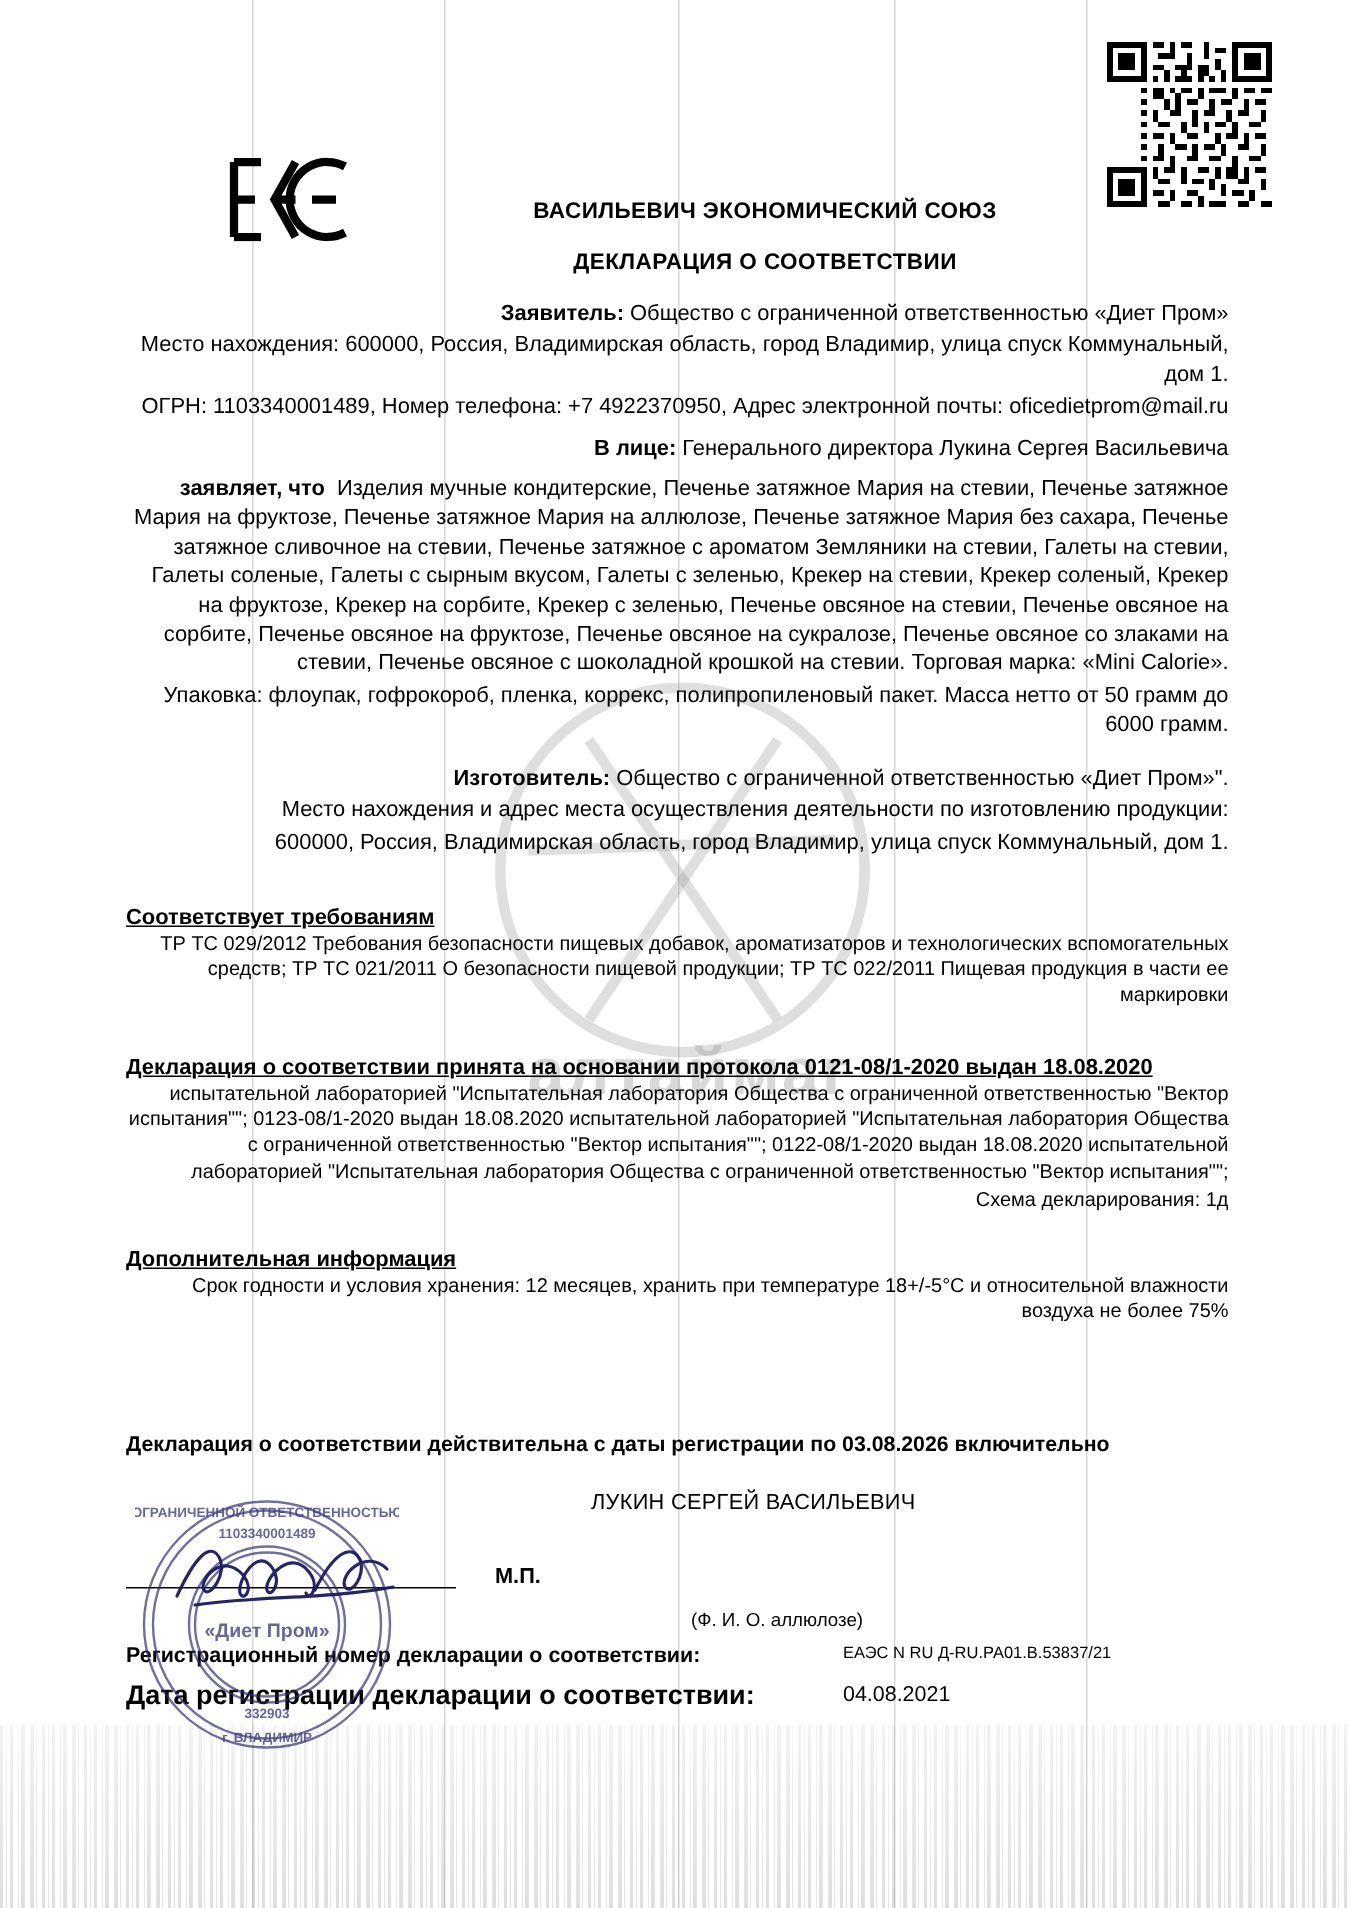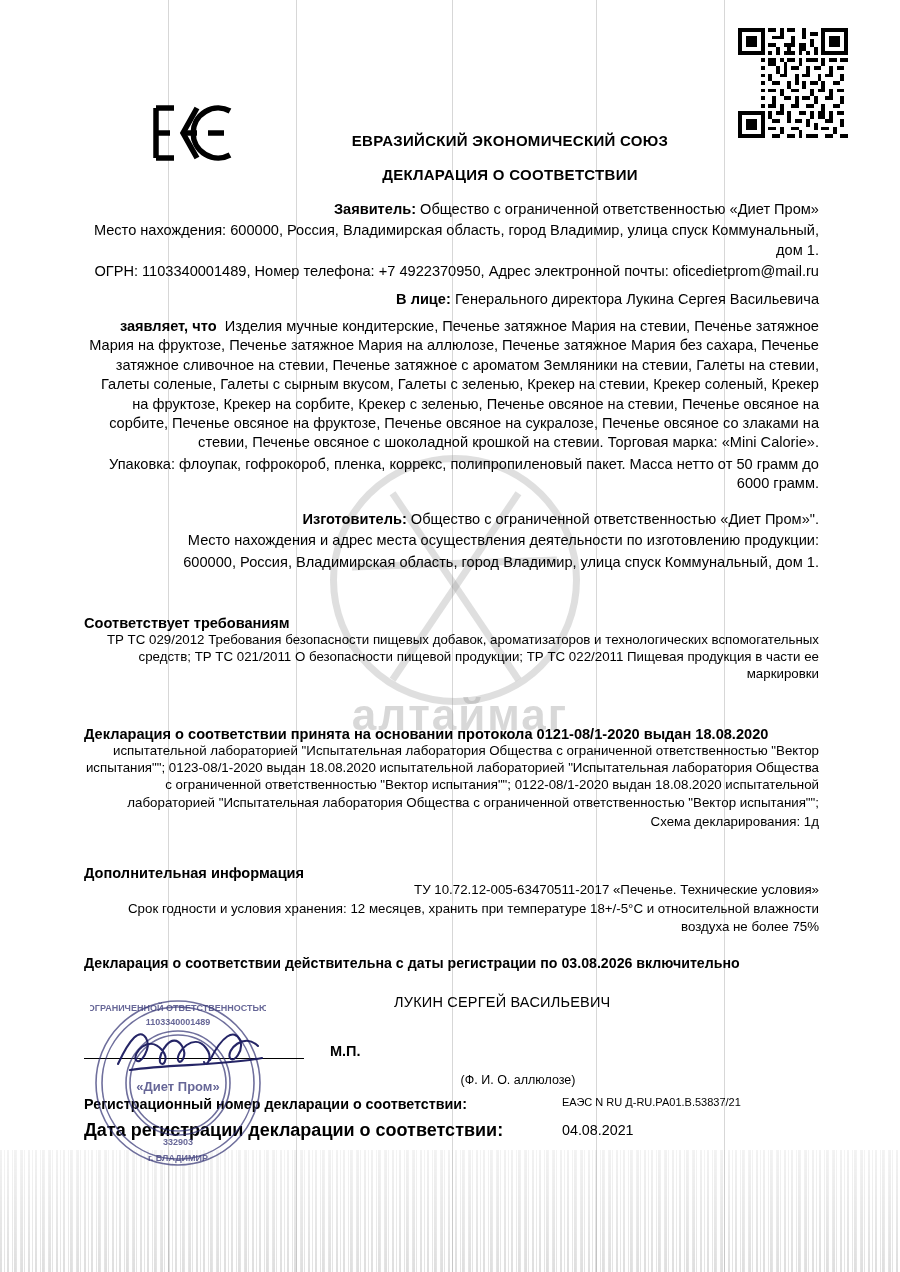--- a/index.html
+++ b/index.html
@@ -154,21 +154,22 @@
     font-size: 13.3px;
     line-height: 1.30;
   }
   b { font-weight: bold; }
   .sp6 { height: 6px; }
   .sp14 { height: 14px; }
 
   .sect-title {
     font-weight: bold;
     font-size: 14.6px;
-    margin-top: 27px;
+    margin-top: 16px;
+    text-decoration: underline;
   }
 
   
   .validity {
     position: absolute;
     left: 84px;
     top: 955px;
     width: 740px;
     font-size: 14.2px;
     font-weight: bold;
@@ -401,21 +402,21 @@
       <path d="M6,28 L20,28"></path>
       <path d="M6,53 L24,53"></path>
       <path d="M47,3 L33,28 L47,53"></path>
       <path d="M33,28 L47,28"></path>
       <path d="M80,6 A25,25 0 1,0 80,50"></path>
       <path d="M58,28 L74,28"></path>
     </g>
   </svg>
 
   <div class="header">
-    <div class="line1">ЕВРАЗИЙСКИЙ ЭКОНОМИЧЕСКИЙ СОЮЗ</div>
+    <div class="line1">ВАСИЛЬЕВИЧ ЭКОНОМИЧЕСКИЙ СОЮЗ</div>
     <div class="line2">ДЕКЛАРАЦИЯ О СООТВЕТСТВИИ</div>
   </div>
 
   <div class="content">
 
     <div class="blk">
       <b>Заявитель:</b>
       <span>Общество с ограниченной ответственностью «Диет Пром»</span>
     </div>
     <div class="blk">Место нахождения: 600000, Россия, Владимирская область, город Владимир, улица спуск Коммунальный, дом 1.</div>
@@ -446,21 +447,20 @@
     <div class="sect-title">Соответствует требованиям</div>
     <div class="blk small">ТР ТС 029/2012 Требования безопасности пищевых добавок, ароматизаторов и технологических вспомогательных средств; ТР ТС 021/2011 О безопасности пищевой продукции; ТР ТС 022/2011 Пищевая продукция в части ее маркировки</div>
 
     <div class="sp14"></div>
     <div class="sect-title">Декларация о соответствии принята на основании протокола 0121-08/1-2020 выдан 18.08.2020</div>
     <div class="blk small">испытательной лабораторией "Испытательная лаборатория Общества с ограниченной ответственностью "Вектор испытания""; 0123-08/1-2020 выдан 18.08.2020  испытательной лабораторией "Испытательная лаборатория Общества с ограниченной ответственностью "Вектор испытания""; 0122-08/1-2020 выдан 18.08.2020  испытательной лабораторией "Испытательная лаборатория Общества с ограниченной ответственностью "Вектор испытания"";</div>
     <div class="blk small">Схема декларирования: 1д</div>
 
     <div class="sp6"></div>
     <div class="sect-title">Дополнительная информация</div>
-    <div class="blk small">ТУ 10.72.12-005-63470511-2017 «Печенье. Технические условия»</div>
     <div class="blk small">Срок годности и условия хранения:  12 месяцев, хранить при температуре 18+/-5°С  и относительной влажности воздуха не более 75%</div>
   </div>
 
   <div class="validity">Декларация о соответствии действительна с даты регистрации по 03.08.2026 включительно</div>
 
   <div class="sig-line"></div>
   <div class="mp">М.П.</div>
   <div class="signer">ЛУКИН СЕРГЕЙ ВАСИЛЬЕВИЧ</div>
   <div class="signer-sub">(Ф. И. О. аллюлозе)</div>
 

